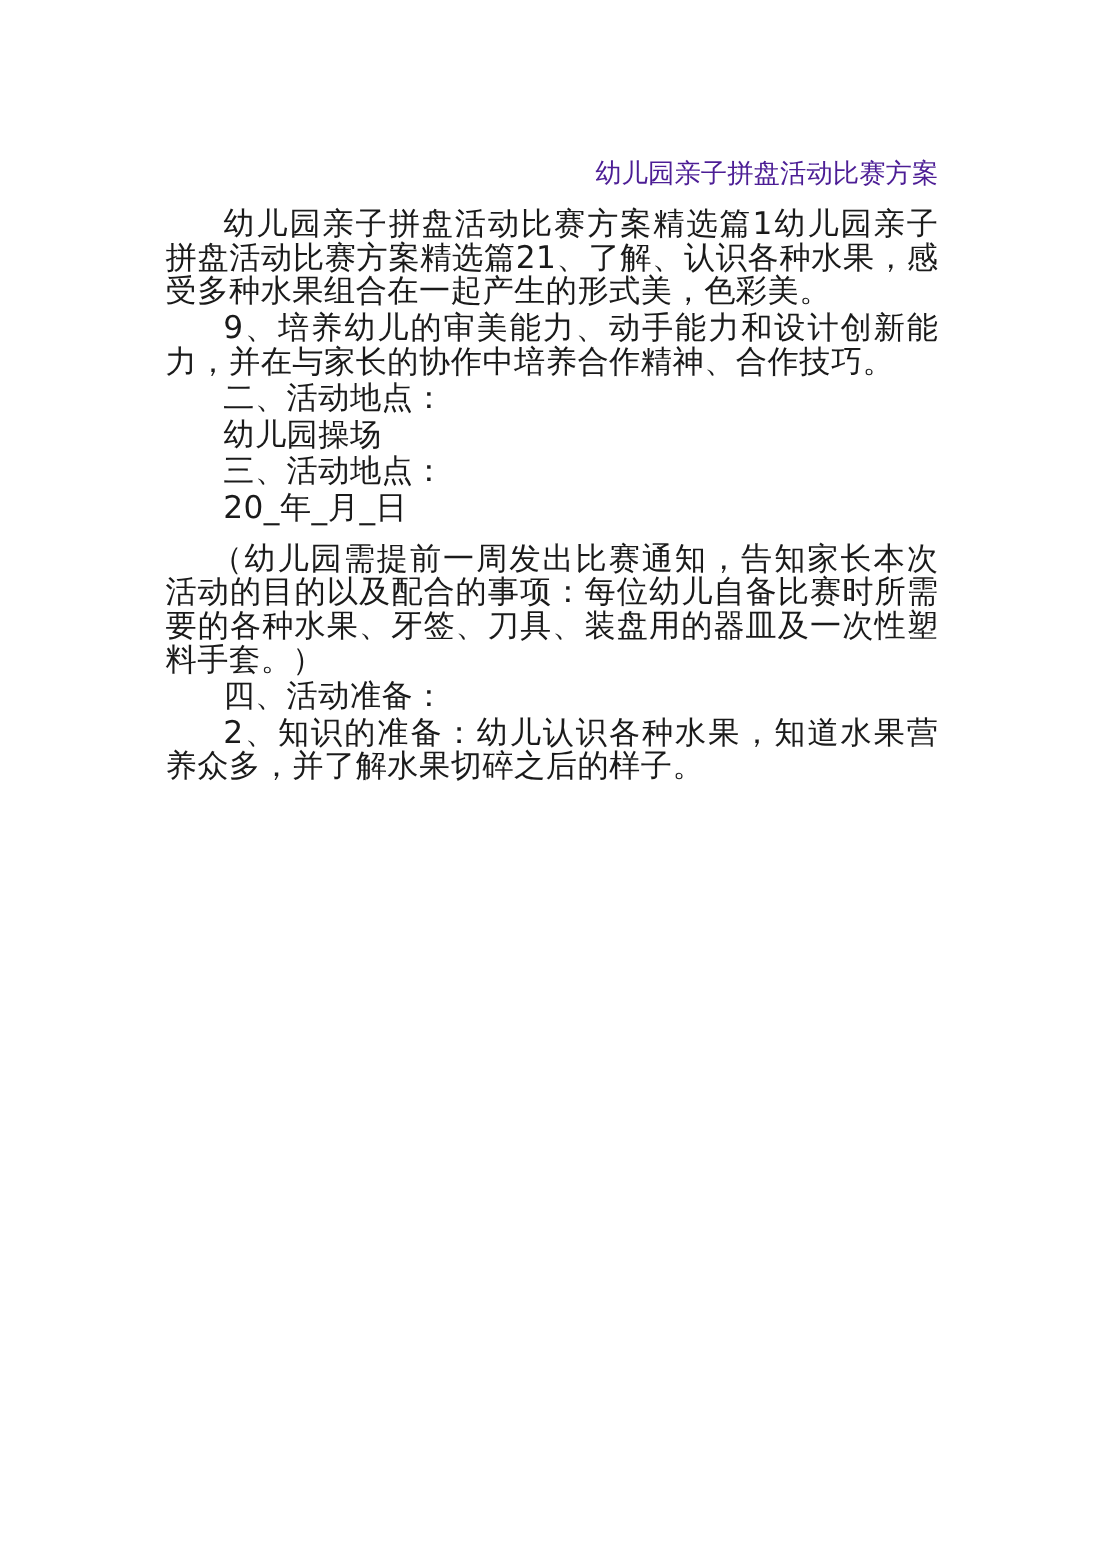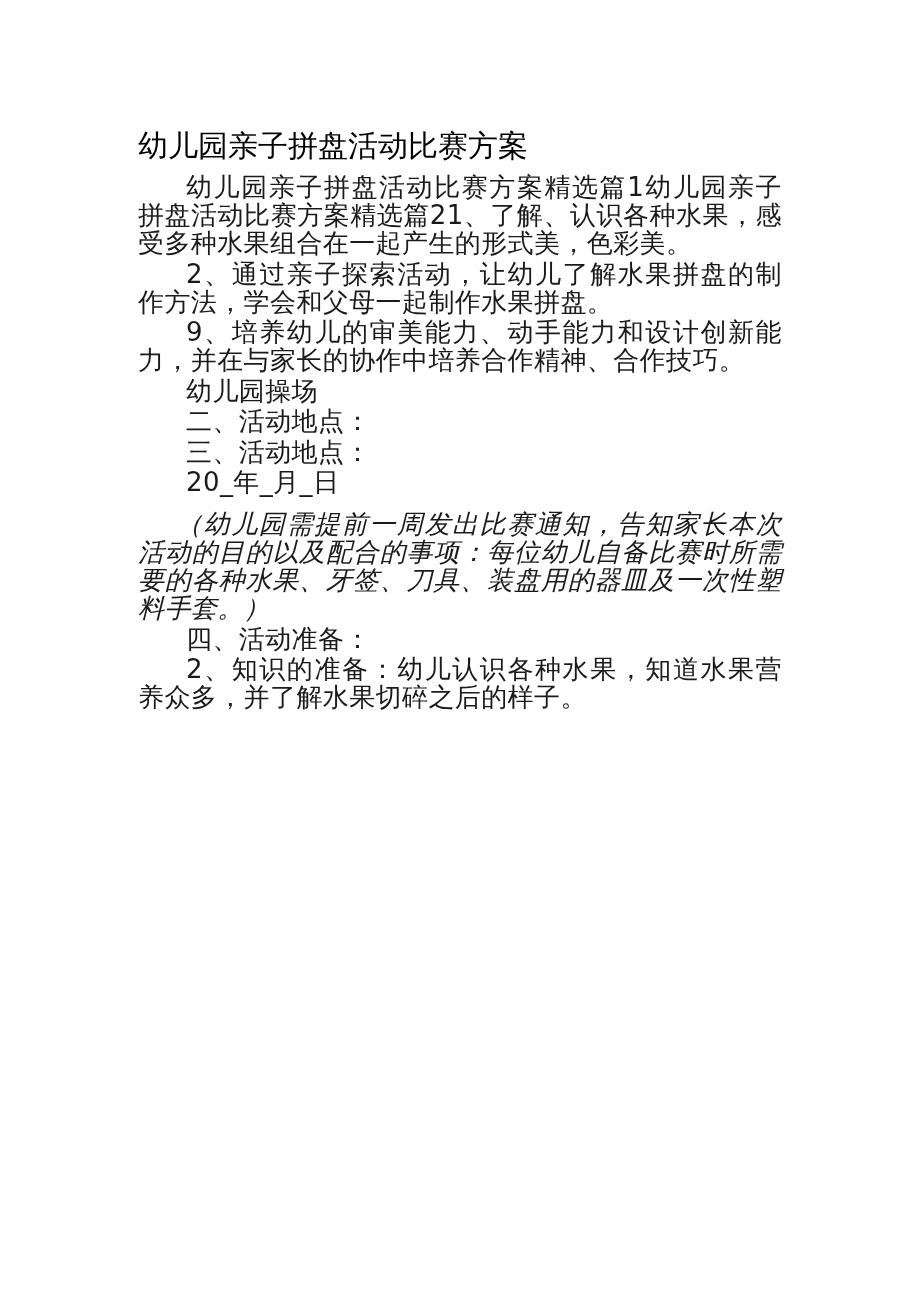--- a/index.html
+++ b/index.html
@@ -15,53 +15,51 @@
       font-family: "DejaVu Sans", "Liberation Sans", sans-serif;
       color: #1a1a1a;
     }
     .page {
       position: absolute;
       left: 138px;
       top: 122px;
       width: 644px;
     }
     .title {
-      text-align: left;
-      font-size: 30px;
+      text-align: right;
+      font-size: 22px;
       line-height: 48px;
       margin: 0 0 3px 0;
       font-weight: normal;
       letter-spacing: 0px;
-      color: #000000;
+      color: #4c1d95;
     }
     .para {
       font-size: 26px;
       line-height: 28px;
       margin: 0 0 2.5px 0;
       text-indent: 48px;
       text-align: justify;
       letter-spacing: 0.4px;
     }
     .para.paren {
       text-indent: 38px;
     }
     .para.gap-top {
       margin-top: 14px;
-      font-style: italic;
     }
   </style>
 </head>
 <body>
 
 <div class="page">
   <h1 class="title">幼儿园亲子拼盘活动比赛方案</h1>
 
   <p class="para">幼儿园亲子拼盘活动比赛方案精选篇1幼儿园亲子拼盘活动比赛方案精选篇21、了解、认识各种水果，感受多种水果组合在一起产生的形式美，色彩美。</p>
-  <p class="para">2、通过亲子探索活动，让幼儿了解水果拼盘的制作方法，学会和父母一起制作水果拼盘。</p>
   <p class="para">9、培养幼儿的审美能力、动手能力和设计创新能力，并在与家长的协作中培养合作精神、合作技巧。</p>
+  <p class="para">二、活动地点：</p>
   <p class="para">幼儿园操场</p>
-  <p class="para">二、活动地点：</p>
   <p class="para">三、活动地点：</p>
   <p class="para">20_年_月_日</p>
   <p class="para paren gap-top">（幼儿园需提前一周发出比赛通知，告知家长本次活动的目的以及配合的事项：每位幼儿自备比赛时所需要的各种水果、牙签、刀具、装盘用的器皿及一次性塑料手套。）</p>
   <p class="para">四、活动准备：</p>
   <p class="para">2、知识的准备：幼儿认识各种水果，知道水果营养众多，并了解水果切碎之后的样子。</p>
 </div>
 
 </body></html>

